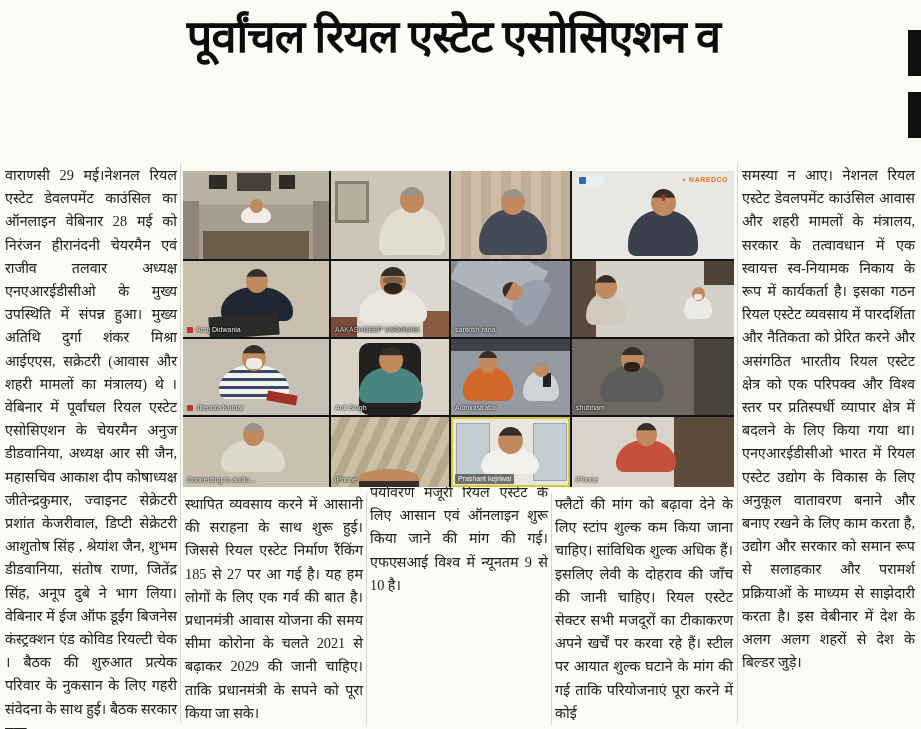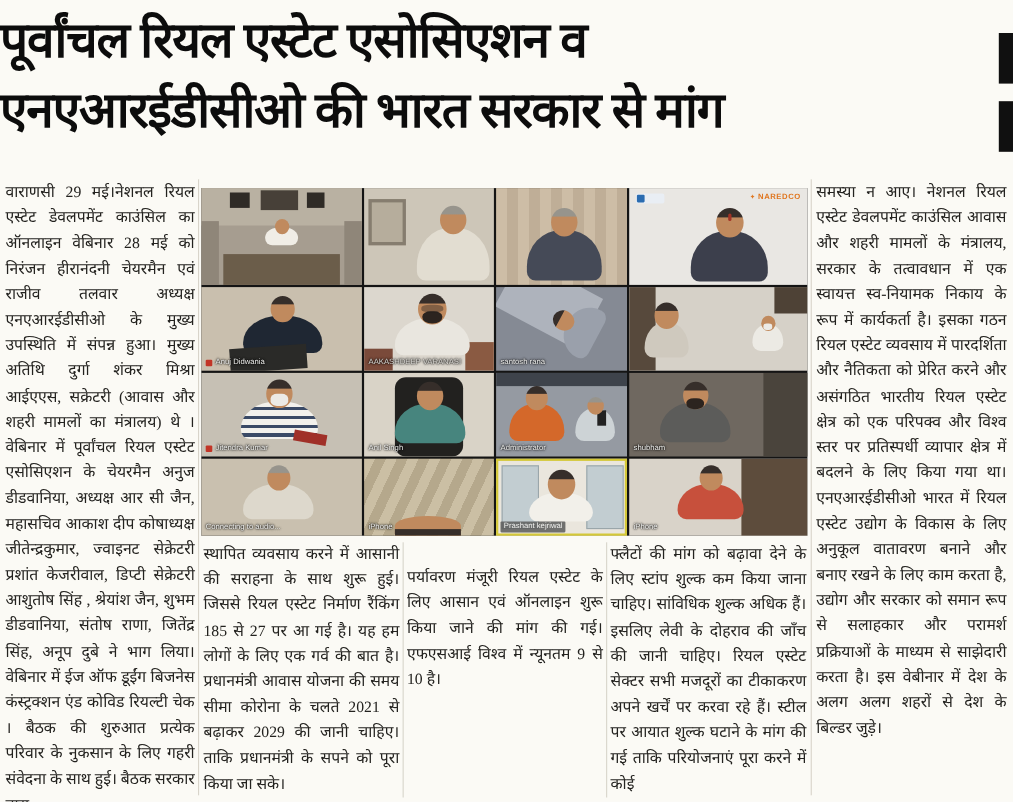--- a/index.html
+++ b/index.html
@@ -1,33 +1,33 @@
 <!DOCTYPE html>
 <html><head>
 <meta charset="utf-8">
 <style>
   html,body{margin:0;padding:0}
   .paper{position:relative;width:921px;height:729px;background:#fbfaf5;overflow:hidden;
          font-family:"Liberation Serif","DejaVu Serif",serif;color:#1c1c1c}
   
-  .headline{position:absolute;top:6px;left:0;width:907px;
+  .headline{position:absolute;top:6px;left:0;width:907px;text-align:center;
             font-weight:bold;color:#0c0c0c;font-size:45px;line-height:63px;letter-spacing:-1px}
   .edge-mark{position:absolute;right:0;width:13px;background:#101010}
   .em1{top:30px;height:46px}.em2{top:92px;height:46px}
   
   .vrule{position:absolute;width:1px;background:#d8d4ca}
   
   .col{position:absolute;text-align:justify;font-size:14.3px;line-height:23.2px;color:#23221f}
   .col p{margin:0}
   .col p + p{text-indent:8px}
   .dateline{font-weight:normal}
   .left-col{left:5px;top:164px;width:172px}
   .right-col{left:742px;top:164px;width:173px}
   .bcol1{left:185px;top:493px;width:178px}
-  .bcol2{left:370px;top:514px;width:178px}
+  .bcol2{left:370px;top:481px;width:178px}
   .bcol3{left:555px;top:493px;width:178px}
   
   .photo{position:absolute;left:183px;top:171px;width:551px;height:316px;background:#141414;
          display:flex;flex-direction:column;gap:2px;font-family:"Liberation Sans","DejaVu Sans",sans-serif}
   .prow{display:flex;gap:2px}
   .r1{height:88px}.r2{height:76px}.r3{height:76px}.r4{height:70px}
   .tile{position:relative;overflow:hidden;background:#9a948a}
   .c1{width:146px}.c2{width:118px}.c3{width:119px}.c4{width:162px}
   .rect{position:absolute}
   
@@ -60,21 +60,20 @@
               letter-spacing:.5px;z-index:4;display:flex;align-items:center;gap:2px}
   .logo-right::before{content:"✦";font-size:6px;color:#e0761f}
 </style>
 </head>
 <body>
 
 <div class="paper">
 
   <div class="headline">
     <div>पूर्वांचल रियल एस्टेट एसोसिएशन व</div>
-    <div>एनएआरईडीसीओ की भारत सरकार से मांग</div>
   </div>
   <div class="edge-mark em1"></div>
   <div class="edge-mark em2"></div>
 
   <div class="vrule" style="left:180px;top:163px;height:560px"></div>
   <div class="vrule" style="left:737px;top:163px;height:560px"></div>
   <div class="vrule" style="left:366px;top:493px;height:232px"></div>
   <div class="vrule" style="left:551px;top:493px;height:232px"></div>
 
   <div class="col left-col">

